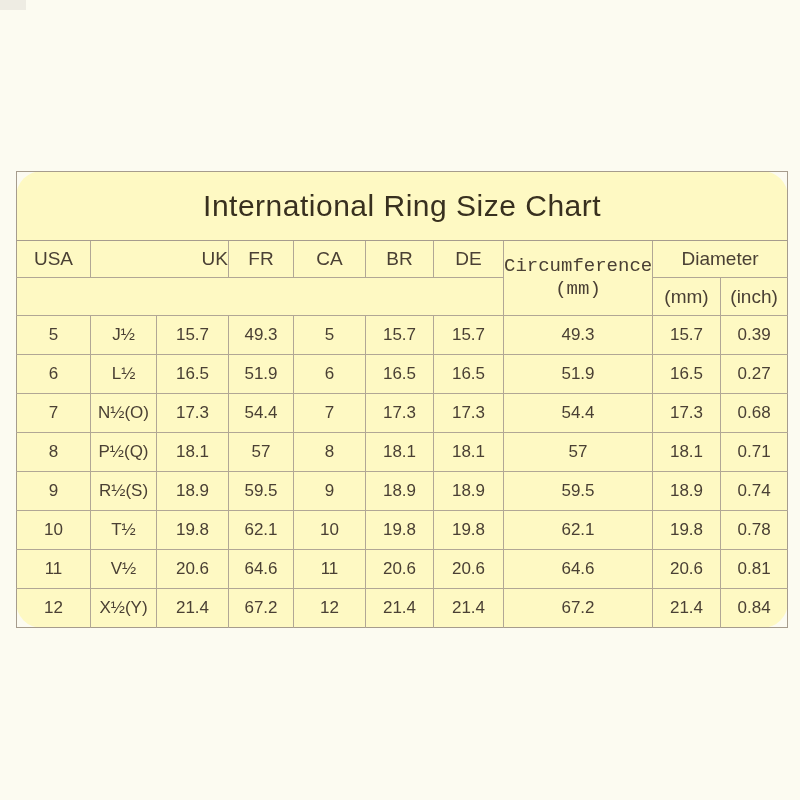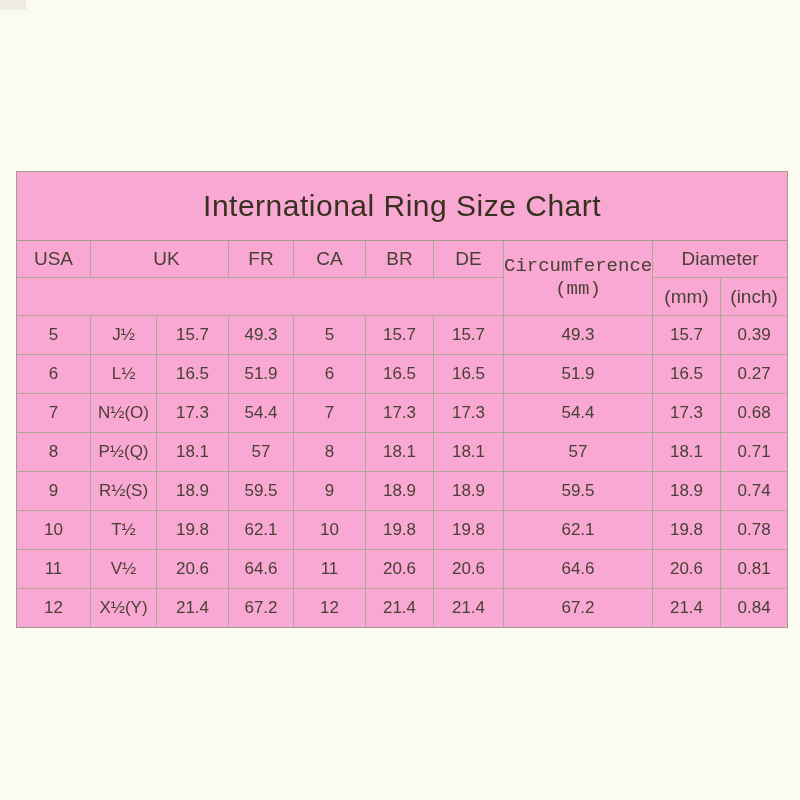--- a/index.html
+++ b/index.html
@@ -20,21 +20,22 @@
   }
   .chart-wrap {
     position: absolute;
     top: 171px;
     left: 16px;
   }
   table.ring-table {
     border-collapse: collapse;
     table-layout: fixed;
     width: 771px;
-    background: #f9a8d4;
+    background: #fef9c3;
+    border-radius: 26px;
   }
   table.ring-table, .b-out {
     border: 1px solid #a69c8d;
   }
   td {
     padding: 0;
     text-align: center;
     vertical-align: middle;
     font-size: 17px;
     color: #4a4034;
@@ -93,21 +94,21 @@
         <col style="width:67px">
       </colgroup>
 
       <tbody>
           <tr>
         <td class="title-cell" colspan="10">International Ring Size Chart</td>
       </tr>
 
       <tr class="hdr-a">
         <td class="br bb">USA</td>
-        <td class="br bb" colspan="2" style="text-align:center;padding-left:14px;">UK</td>
+        <td class="br bb" colspan="2" style="text-align:right;padding-left:14px;">UK</td>
         <td class="br bb">FR</td>
         <td class="br bb">CA</td>
         <td class="br bb">BR</td>
         <td class="br bb">DE</td>
         <td class="br circ-cell" rowspan="2">
           <span>Circumference</span><br>
           <span>(mm)</span>
         </td>
         <td class="bb" colspan="2">Diameter</td>
       </tr>

